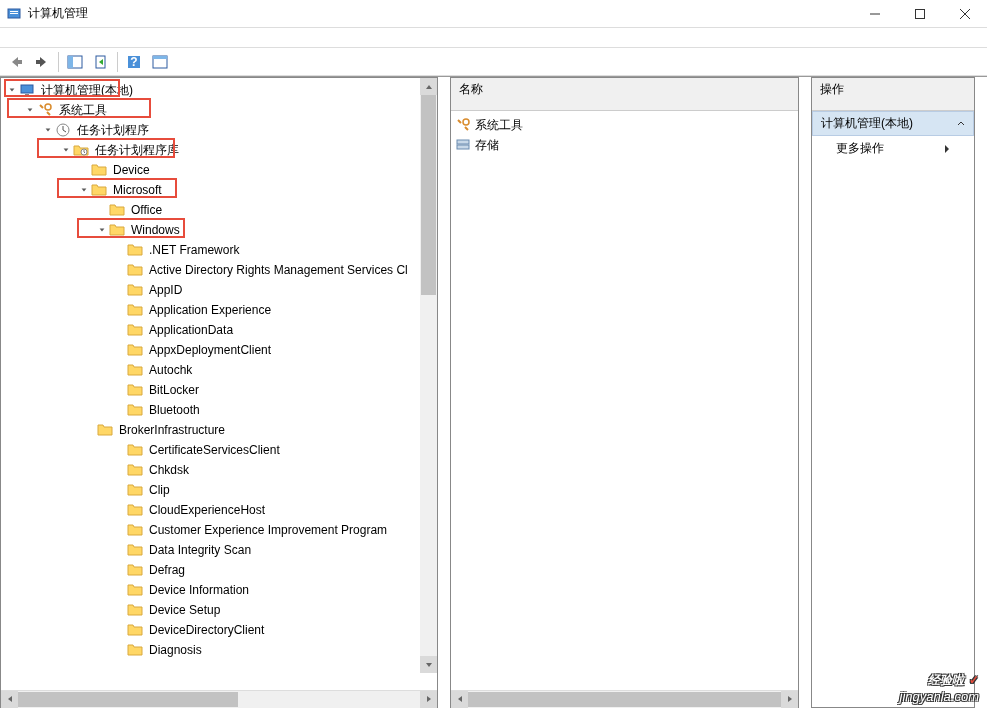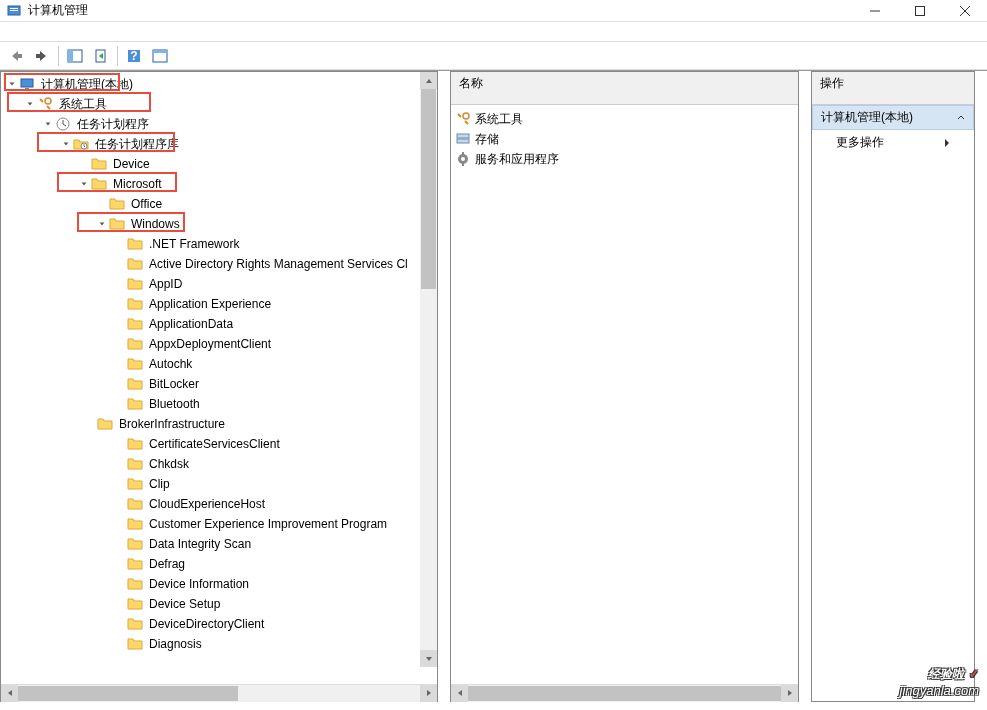--- a/index.html
+++ b/index.html
@@ -1,18 +1,18 @@
 <!DOCTYPE html>
 <html><head>
 <meta charset="utf-8">
 <style>
 * { margin: 0; padding: 0; box-sizing: border-box; font-family: "Microsoft YaHei", "Segoe UI", sans-serif; font-size: 12px; }
 body { width: 987px; height: 710px; background: #fff; overflow: hidden; position: relative; }
 
-.titlebar { height: 22px; display: flex; align-items: center; border-bottom: 1px solid #ddd; }
+.titlebar { height: 28px; display: flex; align-items: center; border-bottom: 1px solid #ddd; }
 .titlebar .icon { margin: 0 6px; width: 16px; height: 16px; }
 .titlebar .title { flex: 1; color: #000; }
 .titlebar .winbtn { width: 45px; height: 30px; display: flex; align-items: center; justify-content: center; color: #555; }
 
 .menubar { height: 20px; border-bottom: 1px solid #ddd; }
 
 .toolbar { height: 28px; display: flex; align-items: center; padding: 2px 4px; gap: 2px; border-bottom: 1px solid #ddd; }
 .toolbar .tbtn { width: 24px; height: 24px; display: flex; align-items: center; justify-content: center; border: 1px solid transparent; }
 .toolbar .sep { width: 1px; height: 20px; background: #ccc; margin: 0 2px; }
 
@@ -483,31 +483,20 @@
           <span>系统工具</span>
         </div>
         <div class="list-item">
           <span class="li-icon">
             <svg viewBox="0 0 16 16">
               <rect x="2" y="3" width="12" height="4" fill="#c8d8e8" stroke="#6a8bb0"></rect>
               <rect x="2" y="8" width="12" height="4" fill="#c8d8e8" stroke="#6a8bb0"></rect>
             </svg>
           </span>
           <span>存储</span>
-        </div>
-        <div class="list-item">
-          <span class="li-icon">
-            <svg viewBox="0 0 16 16">
-              <circle cx="8" cy="8" r="5" fill="#888"></circle>
-              <circle cx="8" cy="8" r="2" fill="#fff"></circle>
-              <rect x="7" y="1" width="2" height="3" fill="#888"></rect>
-              <rect x="7" y="12" width="2" height="3" fill="#888"></rect>
-            </svg>
-          </span>
-          <span>服务和应用程序</span>
         </div>
       </div>
     <div class="hscroll">
       <div class="sbtn">
           <svg width="8" height="8">
             <path d="M2 4 L6 1 L6 7 Z" fill="#666"></path>
           </svg>
         </div>
       <div class="strack">
           <div class="sthumb" style="left:0;width:100%"></div>

